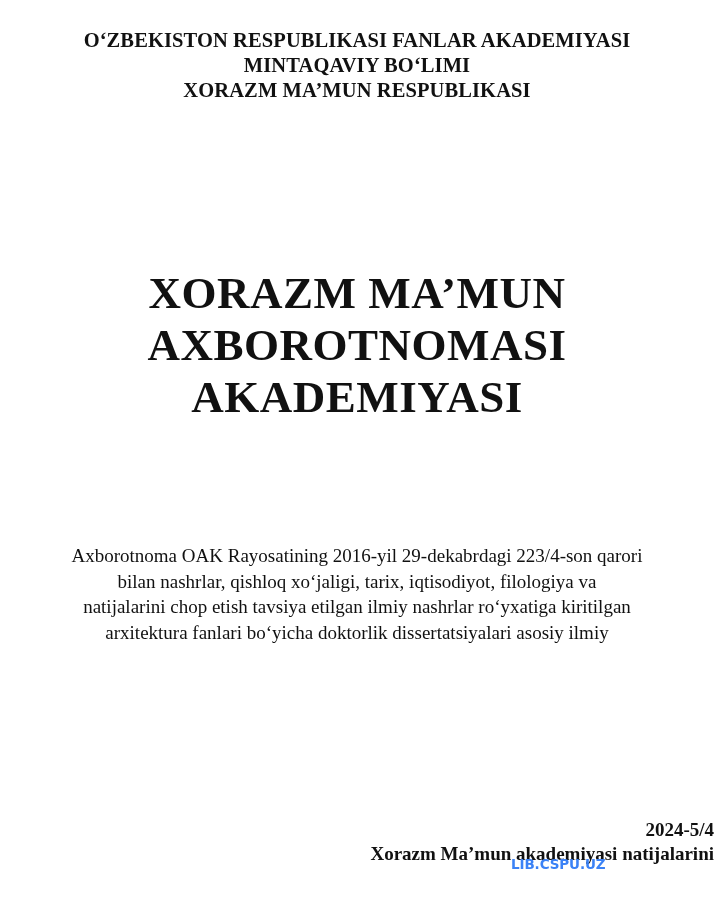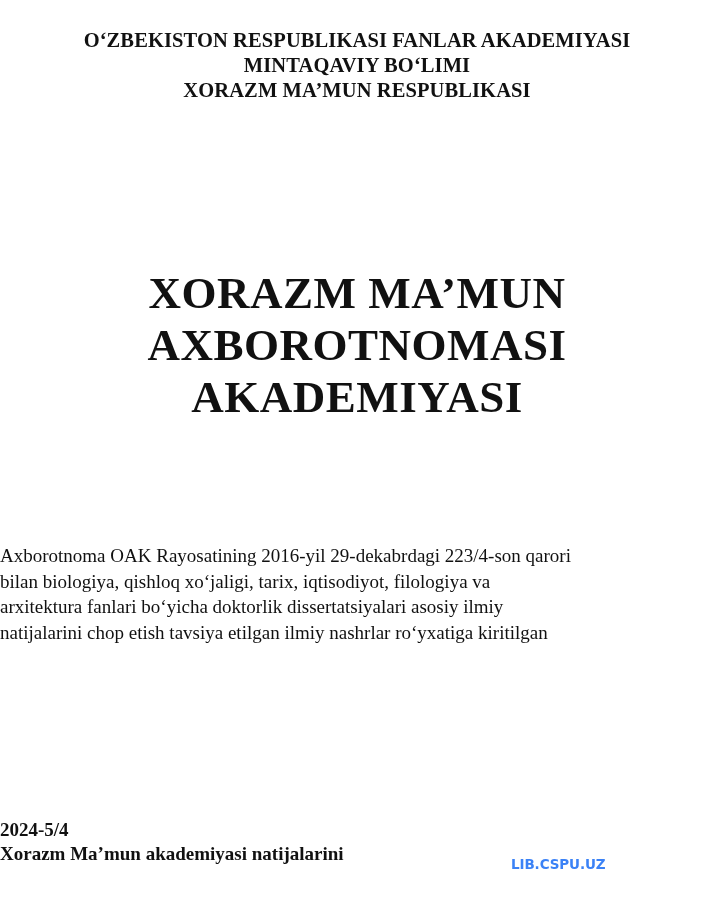--- a/index.html
+++ b/index.html
@@ -58,36 +58,37 @@
     letter-spacing: 0.5px;
     white-space: nowrap;
   }
 
   
   .note-block {
     position: absolute;
     top: 543px;
     left: 0;
     width: 714px;
+    text-align: center;
   }
   .note-line {
     display: block;
     font-weight: normal;
     font-size: 19px;
     line-height: 25.5px;
     white-space: nowrap;
   }
 
   
   .footer-block {
     position: absolute;
     top: 818px;
     left: 0;
     width: 714px;
-    text-align: left;
+    text-align: right;
   }
   .footer-line {
     display: block;
     font-weight: bold;
     font-size: 19px;
     line-height: 24px;
     white-space: nowrap;
   }
 
   
@@ -116,23 +117,23 @@
   </div>
 
   <div class="title-block">
     <span class="title-line">XORAZM MA’MUN</span>
     <span class="title-line">AXBOROTNOMASI</span>
     <span class="title-line">AKADEMIYASI</span>
   </div>
 
   <div class="note-block">
     <span class="note-line">Axborotnoma OAK Rayosatining 2016-yil 29-dekabrdagi 223/4-son qarori</span>
-    <span class="note-line">bilan biologiya, qishloq xo‘jaligi, tarix, iqtisodiyot, filologiya va</span>
+    <span class="note-line">bilan nashrlar, qishloq xo‘jaligi, tarix, iqtisodiyot, filologiya va</span>
+    <span class="note-line">natijalarini chop etish tavsiya etilgan ilmiy nashrlar ro‘yxatiga kiritilgan</span>
     <span class="note-line">arxitektura fanlari bo‘yicha doktorlik dissertatsiyalari asosiy ilmiy</span>
-    <span class="note-line">natijalarini chop etish tavsiya etilgan ilmiy nashrlar ro‘yxatiga kiritilgan</span>
   </div>
 
   <div class="footer-block">
     <span class="footer-line">2024-5/4</span>
     <span class="footer-line">Xorazm Ma’mun akademiyasi natijalarini</span>
   </div>
 
   <div class="watermark">LIB.CSPU.UZ</div>
 
 </div>

